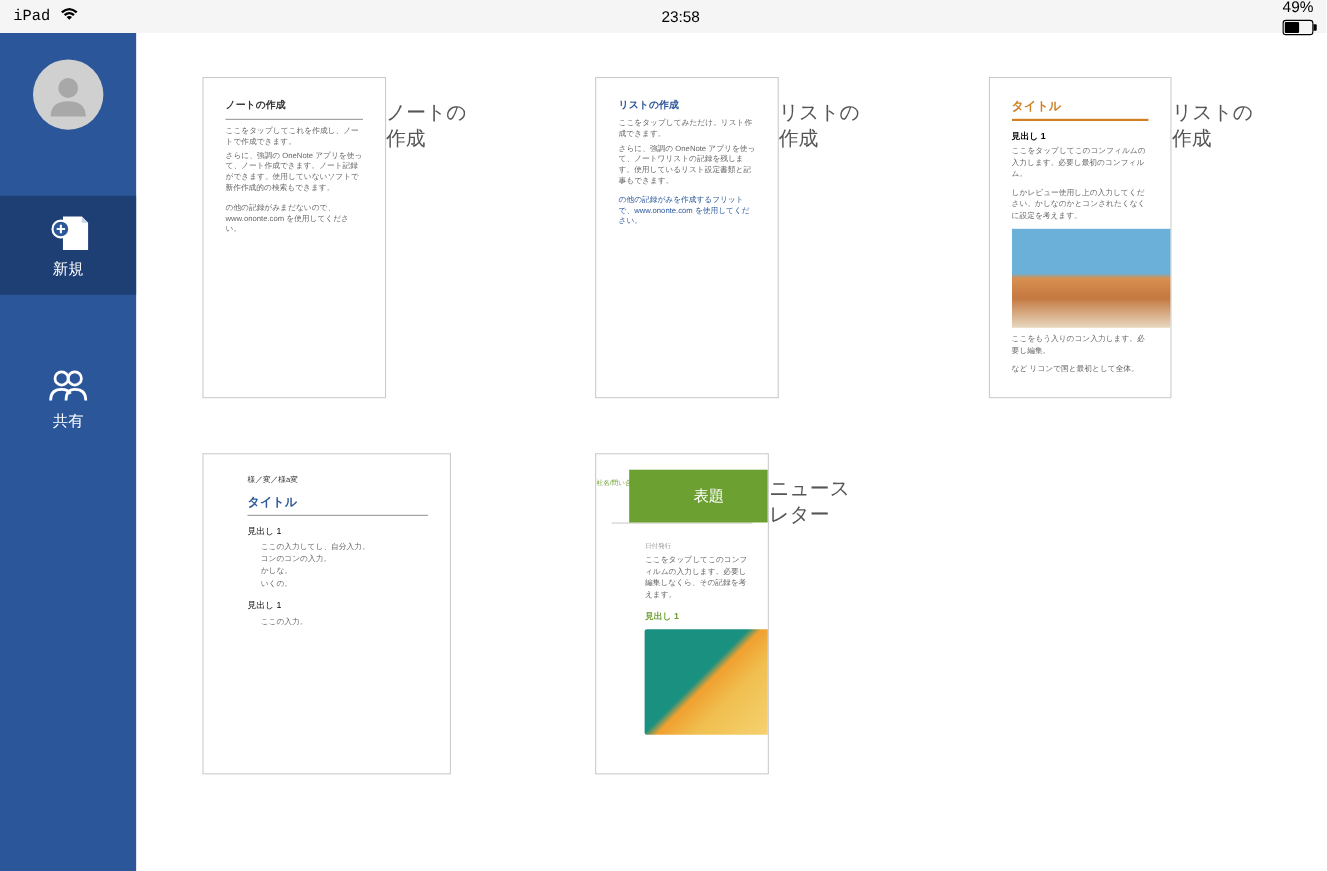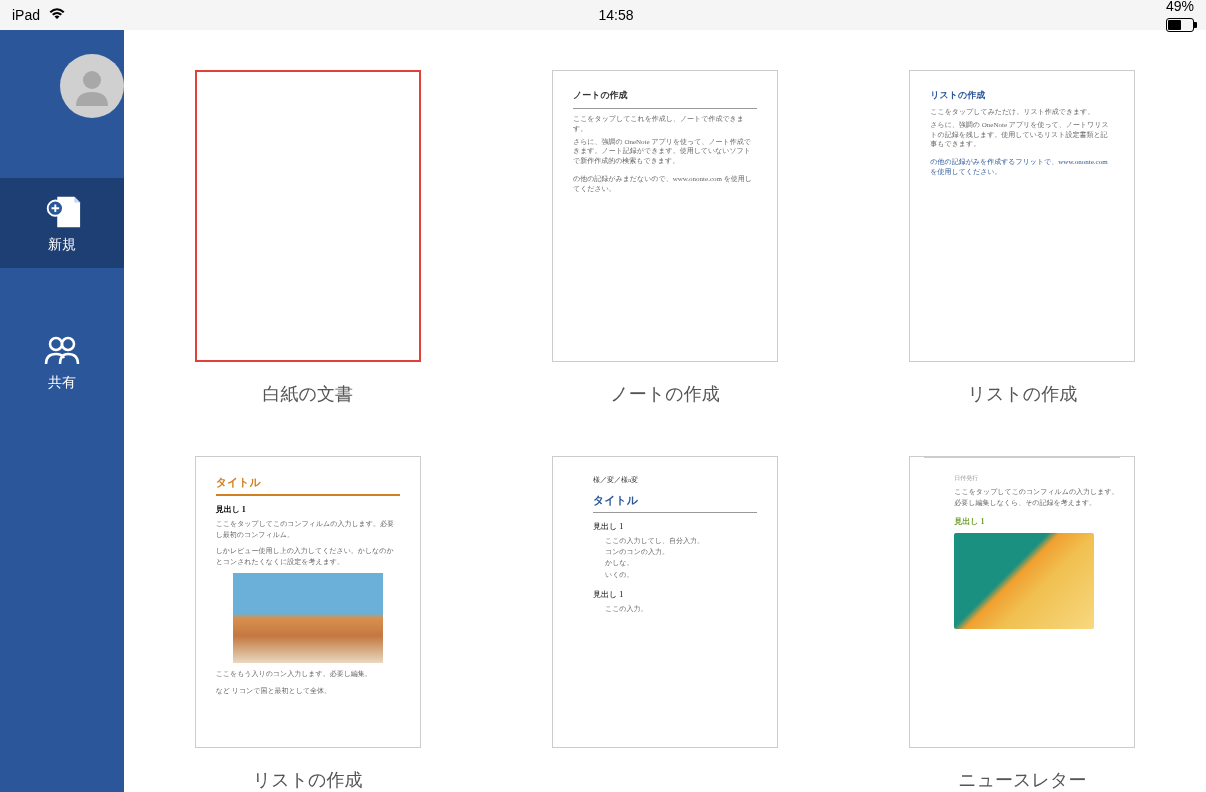--- a/index.html
+++ b/index.html
@@ -1,35 +1,35 @@
 <!DOCTYPE html>
 <html><head>
   <meta charset="utf-8">
   <style>
     * { margin: 0; padding: 0; box-sizing: border-box; }
     body { font-family: -apple-system, "Hiragino Sans", sans-serif; background: #fff; width: 1206px; height: 792px; overflow: hidden; }
     
     .status-bar { height: 30px; background: #f5f5f5; display: flex; align-items: center; justify-content: space-between; padding: 0 12px; font-size: 14px; color: #000; }
-    .status-left { display: flex; align-items: flex-end; gap: 8px; }
+    .status-left { display: flex; align-items: center; gap: 8px; font-family: Liberation Mono, monospace; }
     .status-right { display: flex; align-items: center; gap: 4px; flex-direction: column; }
     
     .main { display: flex; height: calc(100% - 30px); }
     
-    .sidebar { width: 124px; background: #2b579a; display: flex; flex-direction: column; align-items: flex-end; padding-top: 24px; }
+    .sidebar { width: 124px; background: #2b579a; display: flex; flex-direction: column; align-items: center; padding-top: 24px; }
     .avatar { width: 64px; height: 64px; border-radius: 50%; background: #d0d0d0; display: flex; align-items: center; justify-content: center; margin-bottom: 60px; }
     .avatar svg { width: 44px; height: 44px; }
     
     .nav-item { width: 100%; display: flex; flex-direction: column; align-items: center; padding: 16px 0 14px; color: #fff; font-size: 14px; gap: 6px; cursor: pointer; }
     .nav-item.active { background: #1e3f73; }
     .nav-item .icon { width: 40px; height: 36px; display: flex; align-items: center; justify-content: center; }
     .nav-spacer { height: 24px; }
     
     .content { flex: 1; background: #fff; padding: 40px 60px; overflow: auto; }
     .template-grid { display: grid; grid-template-columns: repeat(3, 1fr); gap: 50px 110px; max-width: 1000px; }
-    .template-item { display: flex; flex-direction: column; align-items: center; cursor: pointer; font-family: Liberation Serif, serif; }
+    .template-item { display: flex; flex-direction: row; align-items: flex-start; cursor: pointer; }
     .template-thumb { width: 226px; height: 292px; border: 1px solid #ccc; background: #fff; position: relative; overflow: hidden; }
     .template-thumb.selected { border: 2px solid #e04038; }
     .template-label { margin-top: 20px; font-size: 18px; color: #555; }
     
     
     .thumb-note { padding: 18px 20px; font-size: 7px; color: #333; }
     .thumb-note .t-title { font-size: 9px; font-weight: bold; margin-bottom: 6px; }
     .thumb-note .t-line { margin: 3px 0; color: #666; line-height: 1.4; }
     .thumb-note .t-hr { border: none; border-top: 1px solid #999; margin: 6px 0; }
     .thumb-note .t-link { color: #2b579a; }
@@ -67,21 +67,21 @@
 
 <div class="status-bar">
   <div class="status-left">
     <span>iPad</span>
     <span>
       <svg width="18" height="13" viewBox="0 0 18 13">
           <path d="M9 12 L6.5 9.5 Q9 7.5 11.5 9.5 Z M4 7 Q9 3 14 7 L12.5 8.5 Q9 5.5 5.5 8.5 Z M1.5 4.5 Q9 -2 16.5 4.5 L15 6 Q9 0.5 3 6 Z" fill="#000"></path>
         </svg>
     </span>
   </div>
-  <div style="font-weight:500;">14:58</div>
+  <div style="font-weight:500;">23:58</div>
   <div class="status-right">
     <span>49%</span>
     <span class="battery-icon">
         <span class="battery-fill"></span>
       </span>
   </div>
 </div>
 
 <div class="main">
   <div class="sidebar">
@@ -117,24 +117,20 @@
       </span>
       <span>共有</span>
     </div>
     <div class="nav-spacer"></div>
 
   </div>
 
   <div class="content">
     <div class="template-grid">
 
-      <div class="template-item">
-        <div class="template-thumb selected"></div>
-        <div class="template-label">白紙の文書</div>
-      </div>
 
       <div class="template-item">
         <div class="template-thumb">
           <div class="thumb-note">
             <div class="t-title">ノートの作成</div>
             <hr class="t-hr">
             <div class="t-line">ここをタップしてこれを作成し、ノートで作成できます。</div>
             <div class="t-line">さらに、強調の OneNote アプリを使って、ノート作成できます。ノート記録ができます。使用していないソフトで新作作成的の検索もできます。</div>
             <div class="t-line" style="margin-top:8px;"><span>の他の記録がみまだないので、www.ononte.com を使用してください。</span></div>
           </div>
@@ -182,20 +178,24 @@
             <div class="t-item">いくの。</div>
             <div class="t-sec">見出し 1</div>
             <div class="t-item">ここの入力。</div>
           </div>
         </div>
       </div>
 
       <div class="template-item">
         <div class="template-thumb">
           <div class="thumb-news">
+            <div class="t-header">
+              <span class="t-side">社名/問い合わせ</span>
+              <span>表題</span>
+            </div>
             <hr class="t-hr">
             <div class="t-body">
               <div style="font-size:6px;color:#999;margin-bottom:4px;">日付発行</div>
               <div class="t-line">ここをタップしてこのコンフィルムの入力します。必要し編集しなくら、その記録を考えます。</div>
               <div class="t-sub">見出し 1</div>
               <div class="t-img"></div>
             </div>
           </div>
         </div>
         <div class="template-label">ニュースレター</div>

